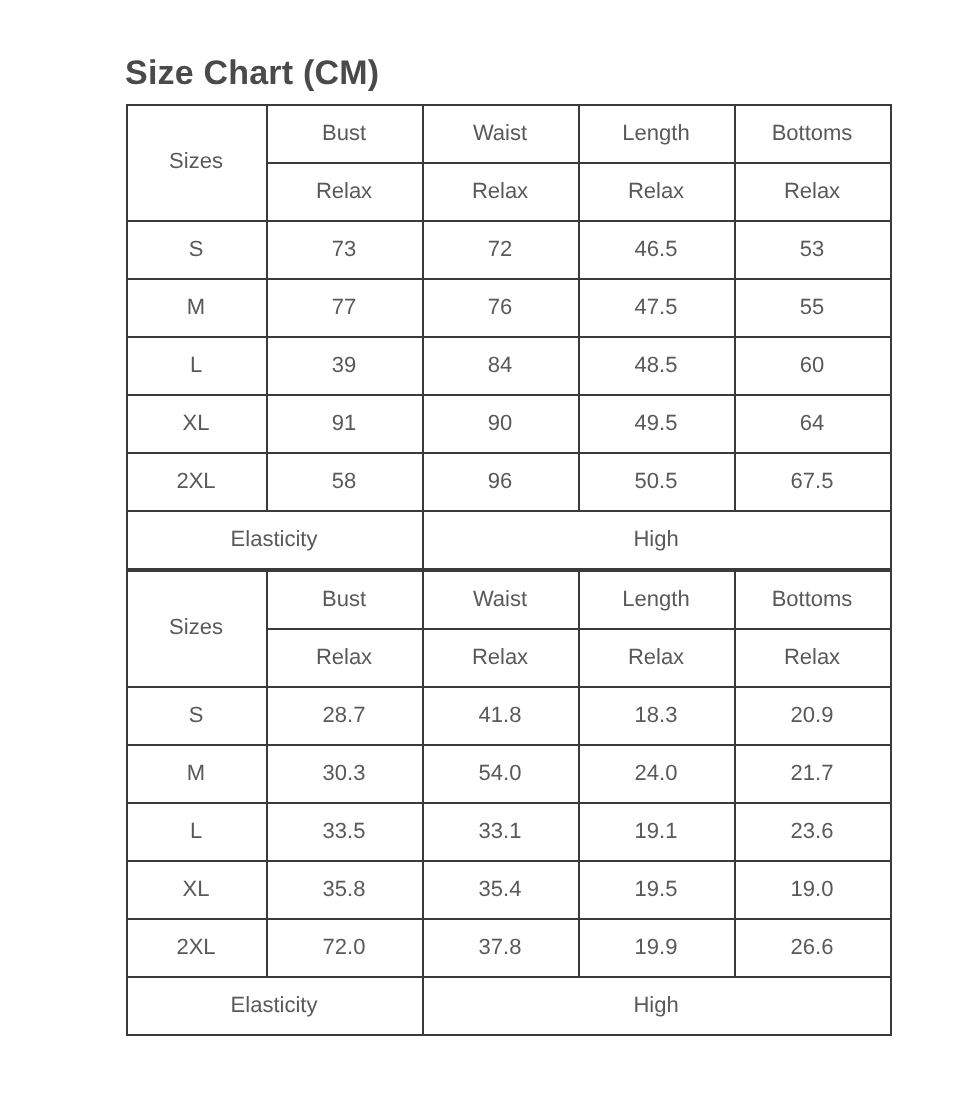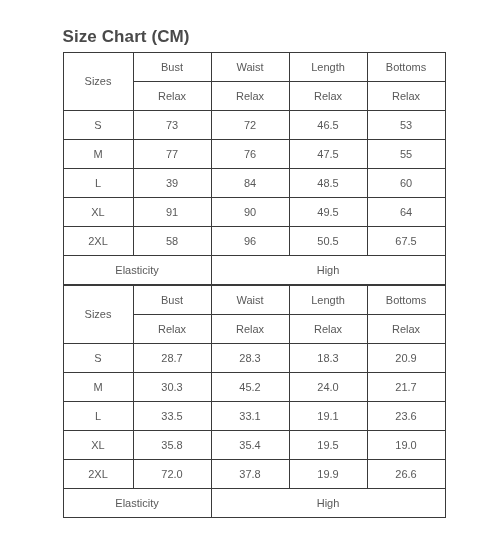--- a/index.html
+++ b/index.html
@@ -143,28 +143,28 @@
         <tr>
           <td>Relax</td>
           <td>Relax</td>
           <td>Relax</td>
           <td>Relax</td>
         </tr>
 
         <tr>
           <td>S</td>
           <td>28.7</td>
-          <td>28.3</td>
+          <td>41.8</td>
           <td>18.3</td>
           <td>20.9</td>
         </tr>
         <tr>
           <td>M</td>
           <td>30.3</td>
-          <td>45.2</td>
+          <td>54.0</td>
           <td>24.0</td>
           <td>21.7</td>
         </tr>
         <tr>
           <td>L</td>
           <td>33.5</td>
           <td>33.1</td>
           <td>19.1</td>
           <td>23.6</td>
         </tr>

